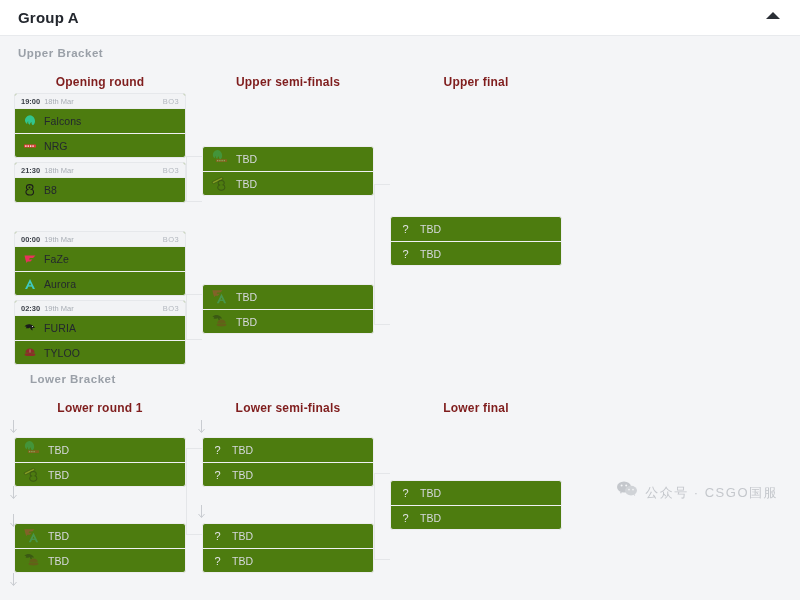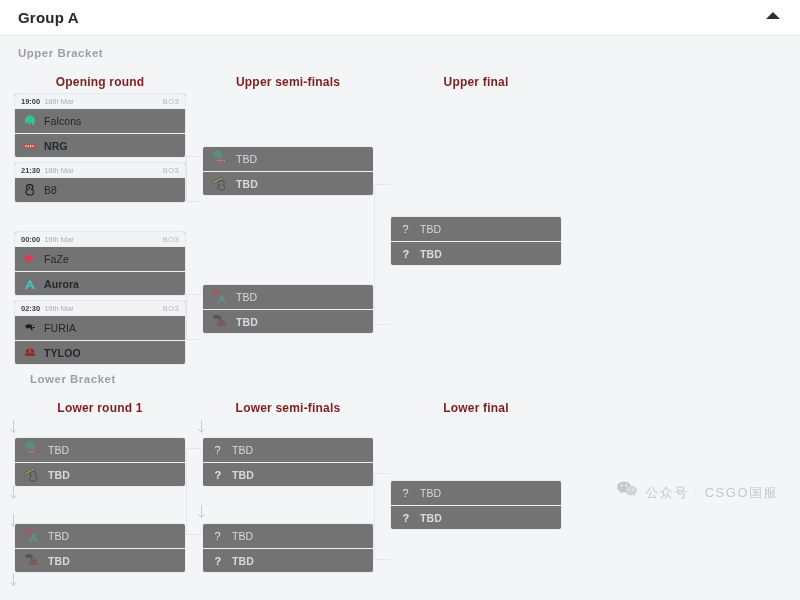--- a/index.html
+++ b/index.html
@@ -43,21 +43,21 @@
   .round-label {
     position: absolute;
     font-size: 12px; font-weight: bold; color: #7f1d1d;
     letter-spacing: .2px; text-align: center;
   }
 
   
   .match {
     position: absolute;
     width: 172px;
-    background: #737373;
+    background: #4d7c0f;
     border: 1px solid #e6e8eb;
     border-radius: 3px;
     overflow: hidden;
   }
   .match.tbd { border-color: #ededf0; }
   .match-head {
     height: 15px;
     background: #f2f3f5;
     border-bottom: 1px solid #eceef0;
     display: flex; align-items: center;
@@ -67,21 +67,21 @@
   .m-time { font-weight: bold; color: #3c4149; margin-right: 4px; font-size: 7.5px; }
   .m-date { color: #a8adb4; }
   .m-format { margin-left: auto; color: #b3b8bf; letter-spacing: .4px; }
 
   .team-row {
     height: 24px;
     display: flex; align-items: center;
     padding: 0 8px;
     font-size: 10.5px; color: #23272e;
   }
-  .team-row + .team-row { border-top: 1px solid #f0f1f3; font-weight: bold; }
+  .team-row + .team-row { border-top: 1px solid #f0f1f3; }
   .team-name { margin-left: 7px; letter-spacing: .1px; }
   .team-row.placeholder .team-name { color: #d6d9dd; }
 
   .logo { width: 14px; height: 14px; flex: 0 0 14px; position: relative; }
   .logo svg { display: block; width: 14px; height: 14px; }
 
   
   .logo-stack { width: 18px; height: 16px; flex: 0 0 18px; position: relative; opacity: .34; }
   .logo-stack svg { position: absolute; width: 13px; height: 13px; }
   .logo-stack .a { left: 0; top: -2px; }

